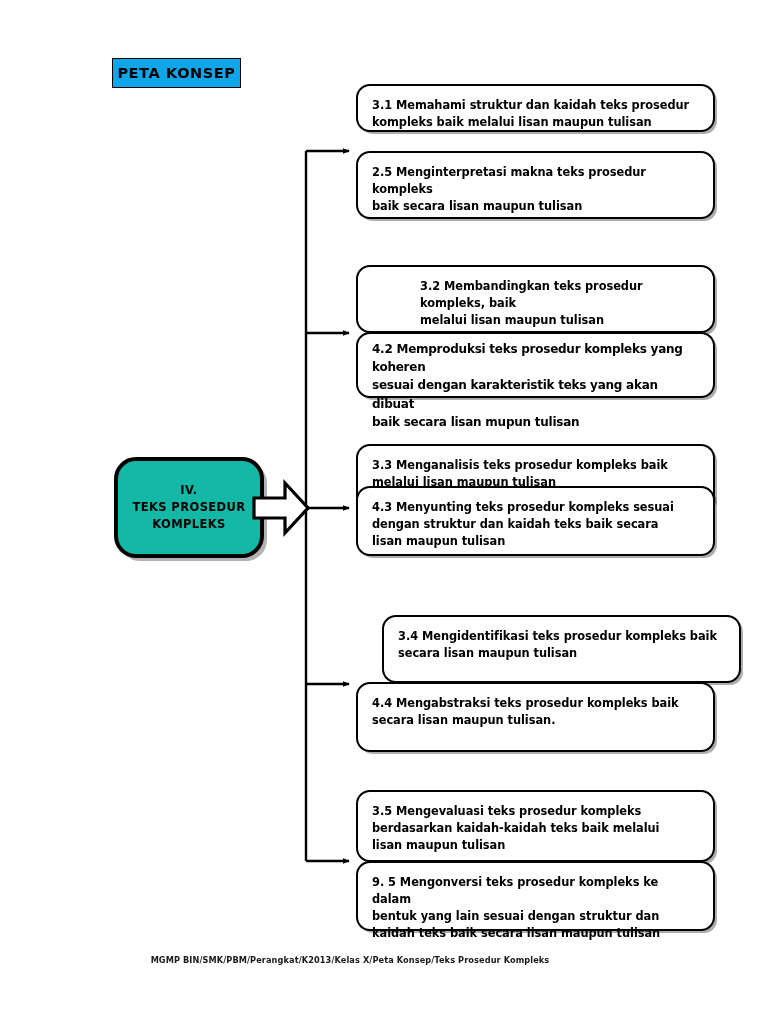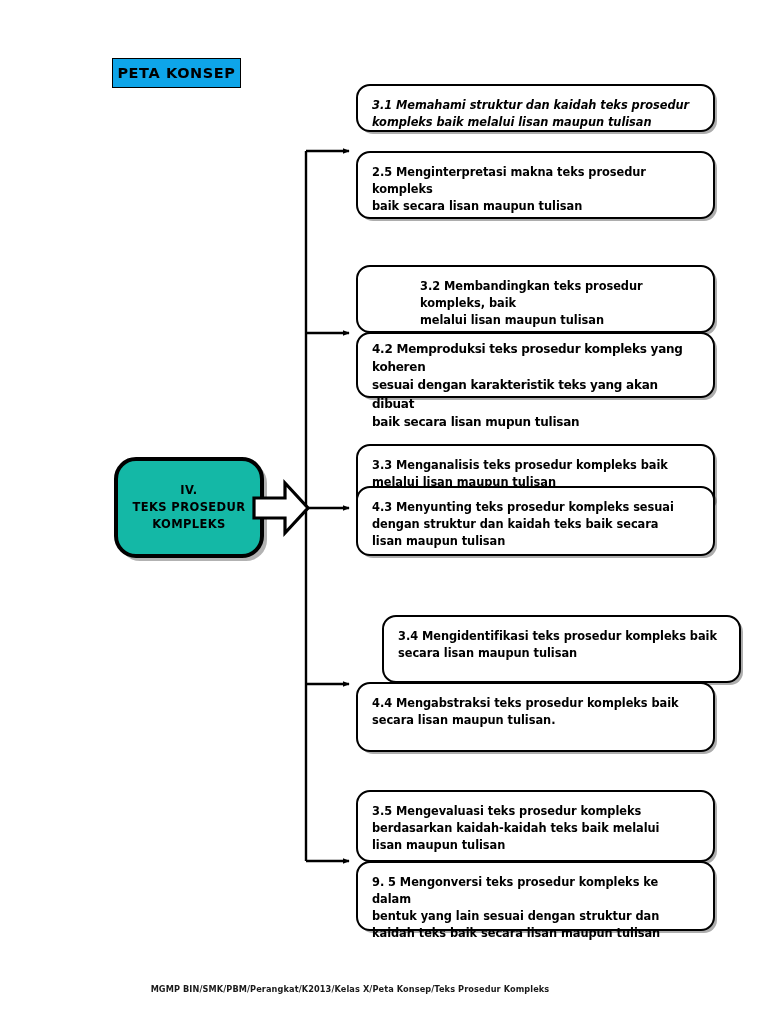--- a/index.html
+++ b/index.html
@@ -115,39 +115,38 @@
     white-space: pre-line;
   }
   .box.compact .box-text {
     font-size: 12px;
     line-height: 1.52;
     letter-spacing: -0.25px;
     padding-top: 6px;
   }
 
   
-  #box-3-1 { top: 84px;  height: 48px; font-style: italic; }
+  #box-3-1 { top: 84px;  height: 48px; }
   #box-4-1 { top: 151px; height: 68px; }
   #box-3-2 { top: 265px; height: 68px; padding-left: 48px; }
   #box-4-2 { top: 332px; height: 66px; }
   #box-3-3 { top: 444px; height: 66px; }
   #box-4-3 { top: 486px; height: 70px; }
   #box-3-4 { top: 615px; height: 68px; margin-left: 26px; }
   #box-4-4 { top: 682px; height: 70px; }
   #box-3-5 { top: 790px; height: 72px; }
   #box-4-5 { top: 861px; height: 70px; }
 
   
   .footer {
     position: absolute;
     left: 0;
     top: 949px;
     width: 700px;
     text-align: center;
-    margin-top: 29px;
   }
   .footer .footer-text {
     font-family: "DejaVu Sans", sans-serif;
     font-weight: 700;
     font-size: 8.2px;
     letter-spacing: 0.1px;
     color: #1a1a1a;
   }
 </style>
 </head>

